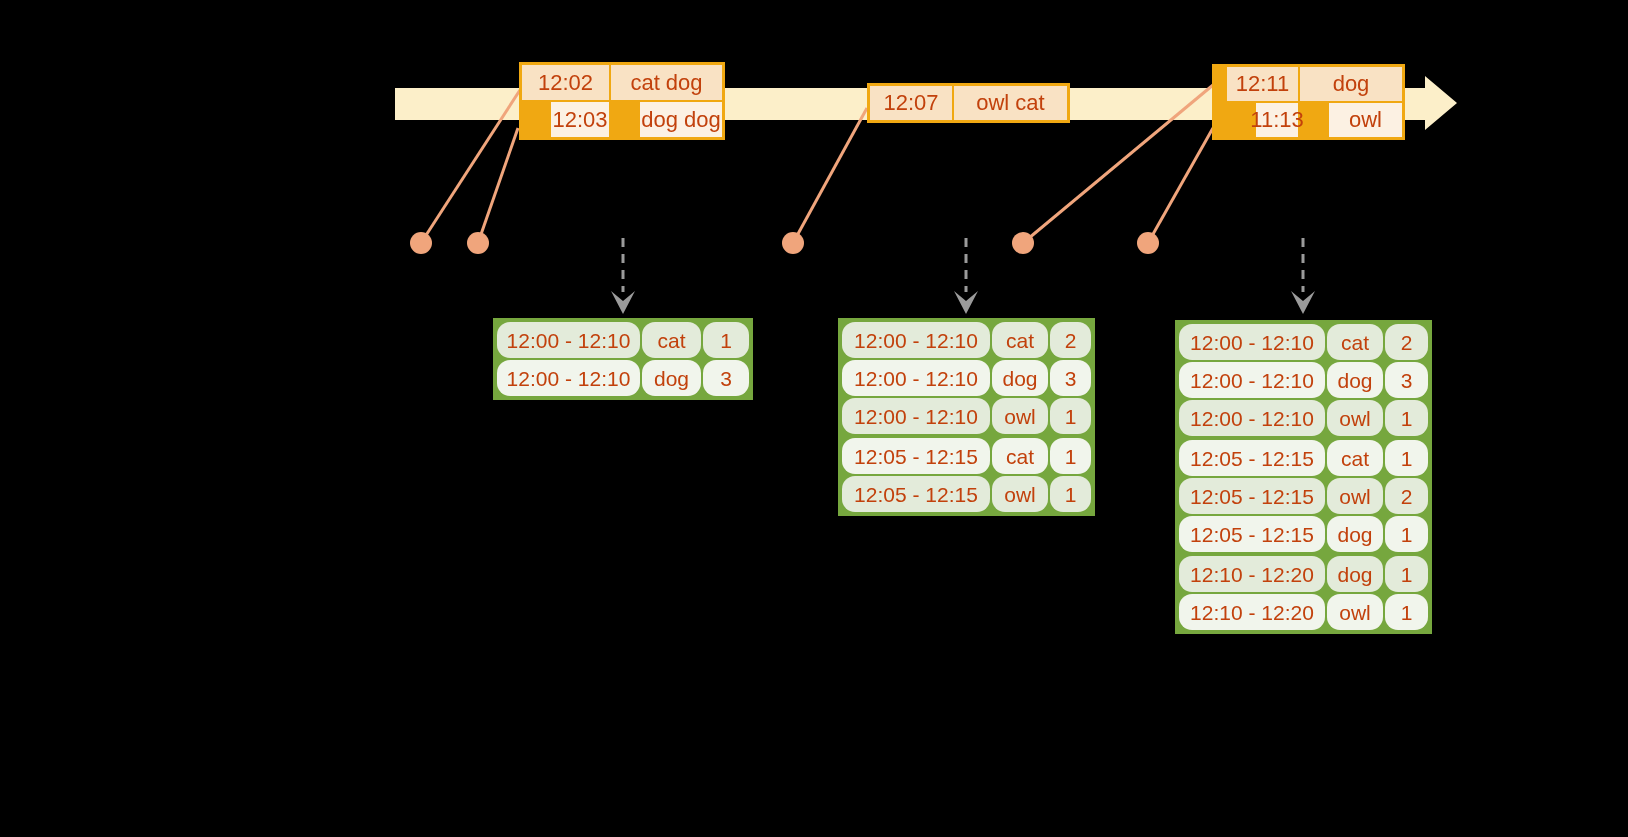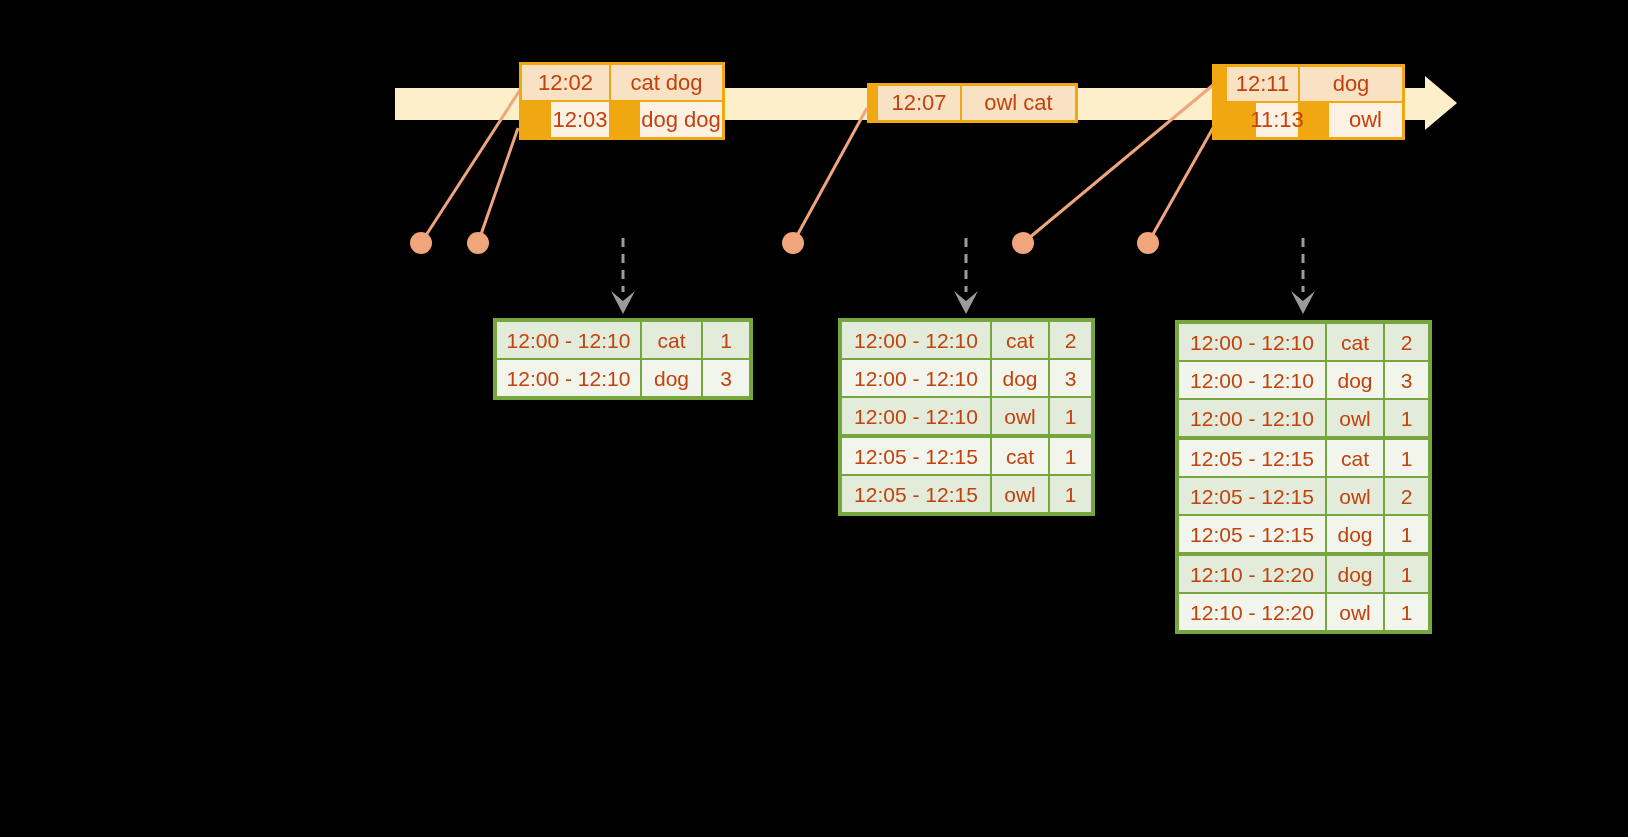--- a/index.html
+++ b/index.html
@@ -12,21 +12,21 @@
   .etable .cell{display:flex;align-items:center;justify-content:center;
                 font-size:22px;line-height:1;}
   .e-dark{background:#f9e2c4;}
   .e-light{background:#fcf1e3;margin-left:29px;}
 
   
   .rtable{position:absolute;display:flex;flex-direction:column;gap:4px;
           background:#76a73e;border:4px solid #76a73e;}
   .rgroup{display:grid;gap:2px;background:#76a73e;}
   .rtable .cell{display:flex;align-items:center;justify-content:center;
-                font-size:21px;line-height:1;}
+                font-size:21px;line-height:1;border-radius:13px;}
   .r-dark{background:#e3ebda;}
   .r-light{background:#f1f5ec;}
 
   .cols-t1{grid-template-columns:143px 59px 46px;grid-auto-rows:36px;}
   .cols-t2{grid-template-columns:148px 56px 41px;grid-auto-rows:36px;}
   .cols-t3{grid-template-columns:146px 56px 43px;grid-auto-rows:36px;}
 </style>
 </head>
 <body>
 
@@ -64,21 +64,21 @@
     </g>
   </svg>
 
   <div class="etable" style="left:519px;top:62px;grid-template-columns:87px 111px;grid-auto-rows:35px;">
     <div class="cell e-dark">12:02</div>
     <div class="cell e-dark">cat dog</div>
     <div class="cell e-light">12:03</div>
     <div class="cell e-light">dog dog</div>
   </div>
 
-  <div class="etable" style="left:867px;top:83px;grid-template-columns:82px 113px;grid-auto-rows:34px;padding-left:8px;">
+  <div class="etable" style="left:867px;top:83px;grid-template-columns:82px 113px;grid-auto-rows:34px;">
     <div class="cell e-dark">12:07</div>
     <div class="cell e-dark">owl cat</div>
   </div>
 
   <div class="etable" style="left:1212px;top:64px;grid-template-columns:71px 102px;grid-auto-rows:34px;padding-left:12px;">
     <div class="cell e-dark">12:11</div>
     <div class="cell e-dark">dog</div>
     <div class="cell e-light">11:13</div>
     <div class="cell e-light">owl</div>
   </div>

